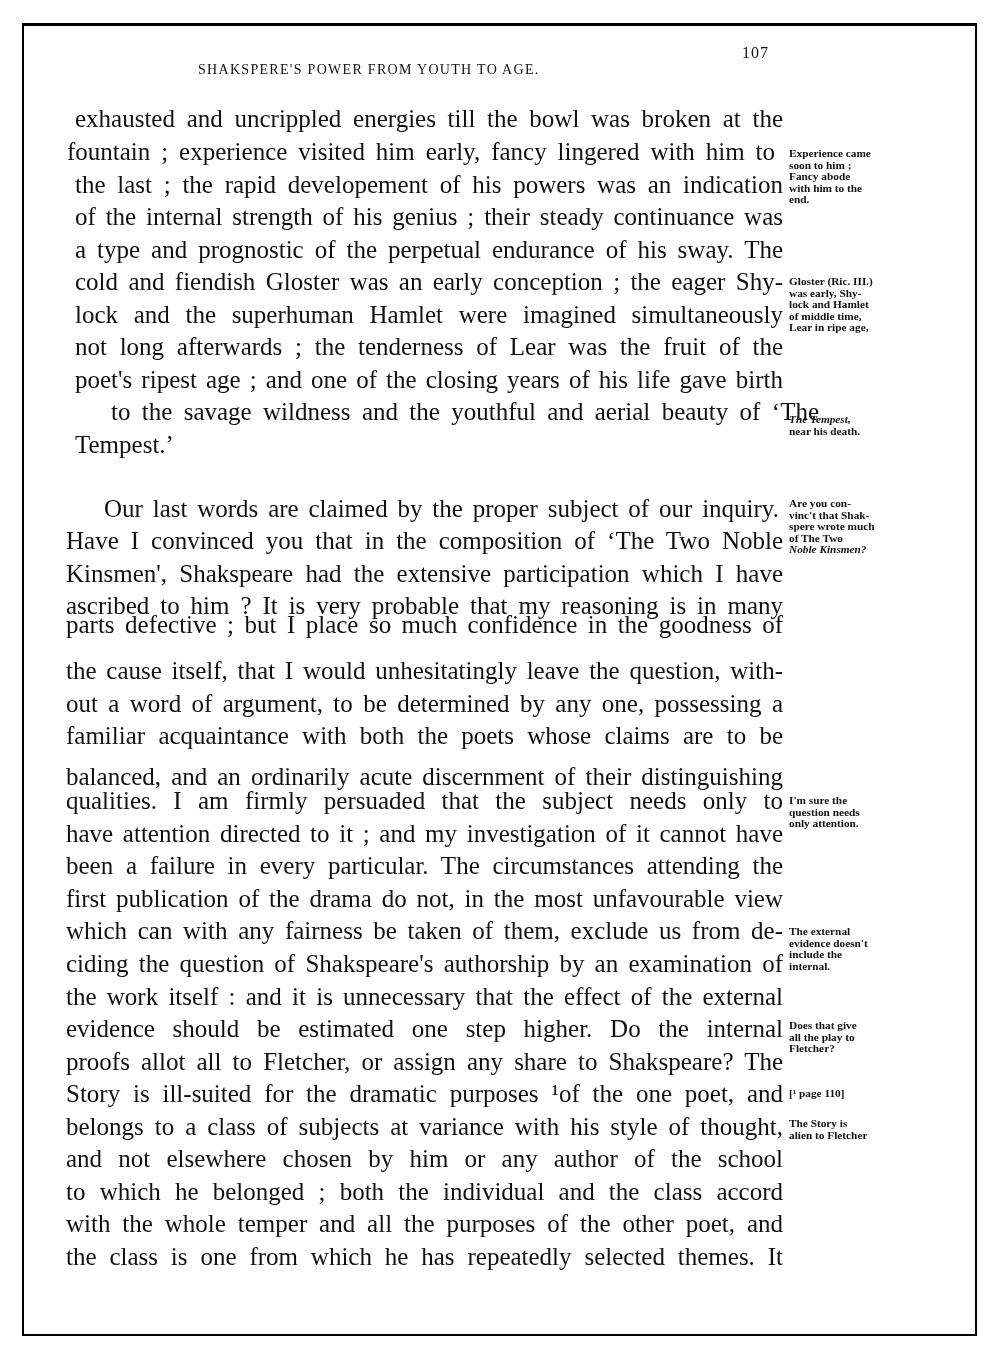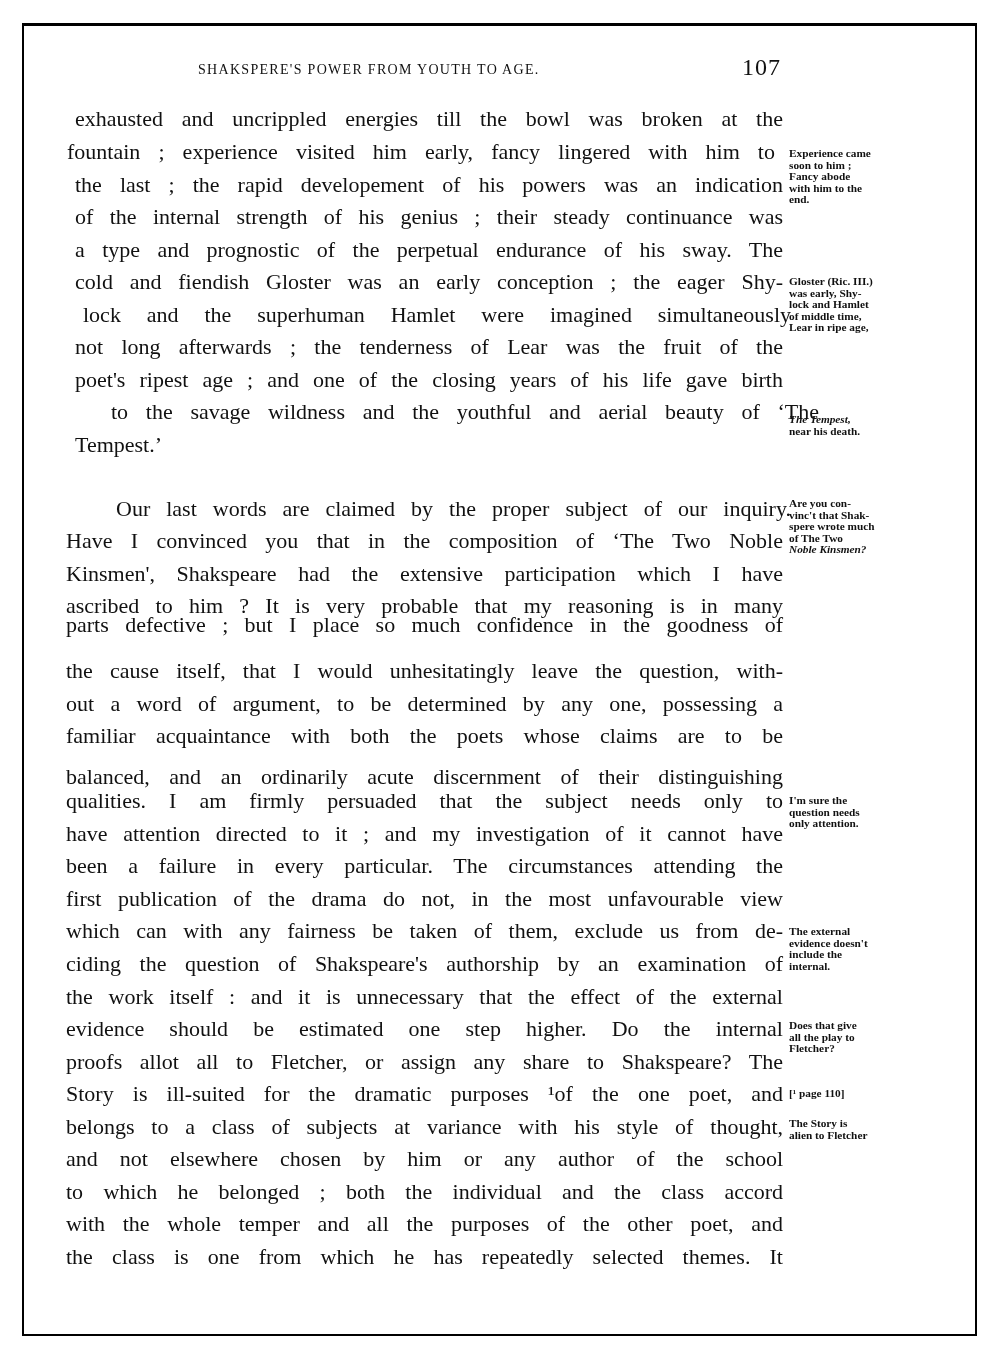--- a/index.html
+++ b/index.html
@@ -2,51 +2,51 @@
 <html><head>
 <meta charset="utf-8">
 <style>
   html, body { margin: 0; padding: 0; background: #ffffff; }
   body { width: 1000px; height: 1366px; position: relative; overflow: hidden;
          font-family: "Liberation Serif", "DejaVu Serif", serif; color: #111; }
   .frame { position: absolute; left: 22px; top: 23px; width: 955px; height: 1313px;
            border: 2px solid #000; border-top-width: 3px; border-bottom-width: 2px; box-sizing: border-box; }
   .running-head { position: absolute; top: 62px; left: 198px; font-size: 15.5px; letter-spacing: 1.3px;
                   font-variant: small-caps; text-transform: uppercase; font-size: 14px; white-space: nowrap; text-align: right; }
-  .page-num { position: absolute; top: 54px; left: 742px; font-size: 24px; letter-spacing: 1px; }
-  .line { position: absolute; white-space: nowrap; font-size: 22px; line-height: 26px;
+  .page-num { position: absolute; top: 44px; left: 742px; font-size: 16px; letter-spacing: 1px; }
+  .line { position: absolute; white-space: nowrap; font-size: 25px; line-height: 26px;
           text-align: justify; text-align-last: justify; }
   .line.last { text-align-last: left; }
   .note { position: absolute; left: 789px; font-size: 11.3px; line-height: 11.6px; font-weight: bold;
           white-space: nowrap; color: #111; }
 </style>
 </head>
 <body>
 
 <div class="frame"></div>
 
 <div class="running-head">Shakspere's power from youth to age.</div>
 <div class="page-num">107</div>
 
 <div>
   <div class="line" style="top:106px;left:75px;width:708px;">exhausted and uncrippled energies till the bowl was broken at the</div>
   <div class="line" style="top:139px;left:67px;width:708px;">fountain ; experience visited him early, fancy lingered with him to</div>
   <div class="line" style="top:172px;left:75px;width:708px;">the last ; the rapid developement of his powers was an indication</div>
   <div class="line" style="top:204px;left:75px;width:708px;">of the internal strength of his genius ; their steady continuance was</div>
   <div class="line" style="top:237px;left:75px;width:708px;">a type and prognostic of the perpetual endurance of his sway.   The</div>
   <div class="line" style="top:269px;left:75px;width:708px;">cold and fiendish Gloster was an early conception ; the eager Shy-</div>
-  <div class="line" style="top:302px;left:75px;width:708px;margin-left:8px;">lock and the superhuman Hamlet were imagined simultaneously</div>
+  <div class="line" style="top:302px;left:75px;width:708px;">lock and the superhuman Hamlet were imagined simultaneously</div>
   <div class="line" style="top:334px;left:75px;width:708px;">not long afterwards ; the tenderness of Lear was the fruit of the</div>
   <div class="line" style="top:367px;left:75px;width:708px;">poet's ripest age ; and one of the closing years of his life gave birth</div>
   <div class="line" style="top:399px;left:75px;width:708px;margin-left:36px;">to the savage wildness and the youthful and aerial beauty of ‘The</div>
   <div class="line last" style="top:432px;left:75px;width:708px;">Tempest.’</div>
 </div>
 
 <div>
-  <div class="line" style="top:496px;left:116px;width:675px;">Our last words are claimed by the proper subject of our inquiry.</div>
+  <div class="line" style="top:496px;left:104px;width:675px;">Our last words are claimed by the proper subject of our inquiry.</div>
   <div class="line" style="top:528px;left:66px;width:717px;">Have I convinced you that in the composition of ‘The Two Noble</div>
   <div class="line" style="top:561px;left:66px;width:717px;">Kinsmen', Shakspeare had the extensive participation which I have</div>
   <div class="line" style="top:593px;left:66px;width:717px;">ascribed to him ?   It is very probable that my reasoning is in many</div>
   <div class="line" style="top:612px;left:66px;width:717px;">parts defective ; but I place so much confidence in the goodness of</div>
   <div class="line" style="top:658px;left:66px;width:717px;">the cause itself, that I would unhesitatingly leave the question, with-</div>
   <div class="line" style="top:691px;left:66px;width:717px;">out a word of argument, to be determined by any one, possessing a</div>
   <div class="line" style="top:723px;left:66px;width:717px;">familiar acquaintance with both the poets whose claims are to be</div>
   <div class="line" style="top:756px;left:66px;width:717px;margin-top:8px;">balanced, and an ordinarily acute discernment of their distinguishing</div>
   <div class="line" style="top:788px;left:66px;width:717px;">qualities.   I am firmly persuaded that the subject needs only to</div>
   <div class="line" style="top:821px;left:66px;width:717px;">have attention directed to it ; and my investigation of it cannot have</div>

